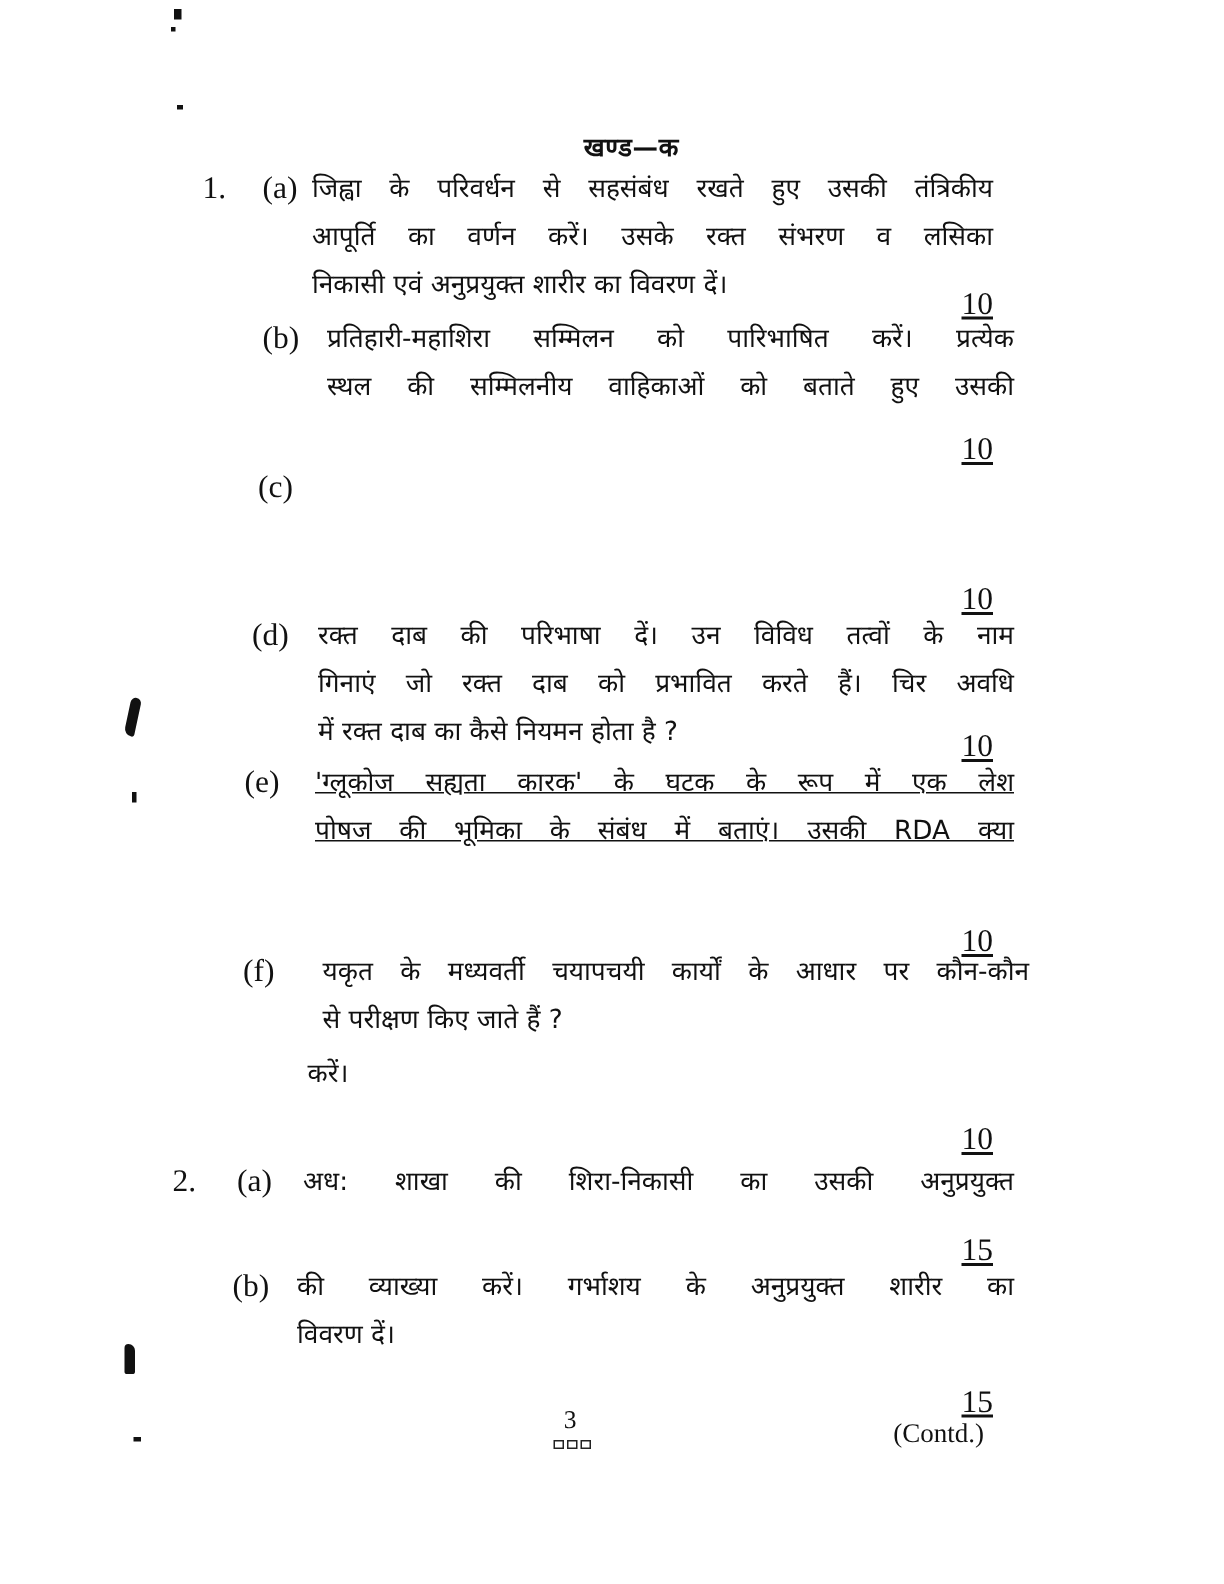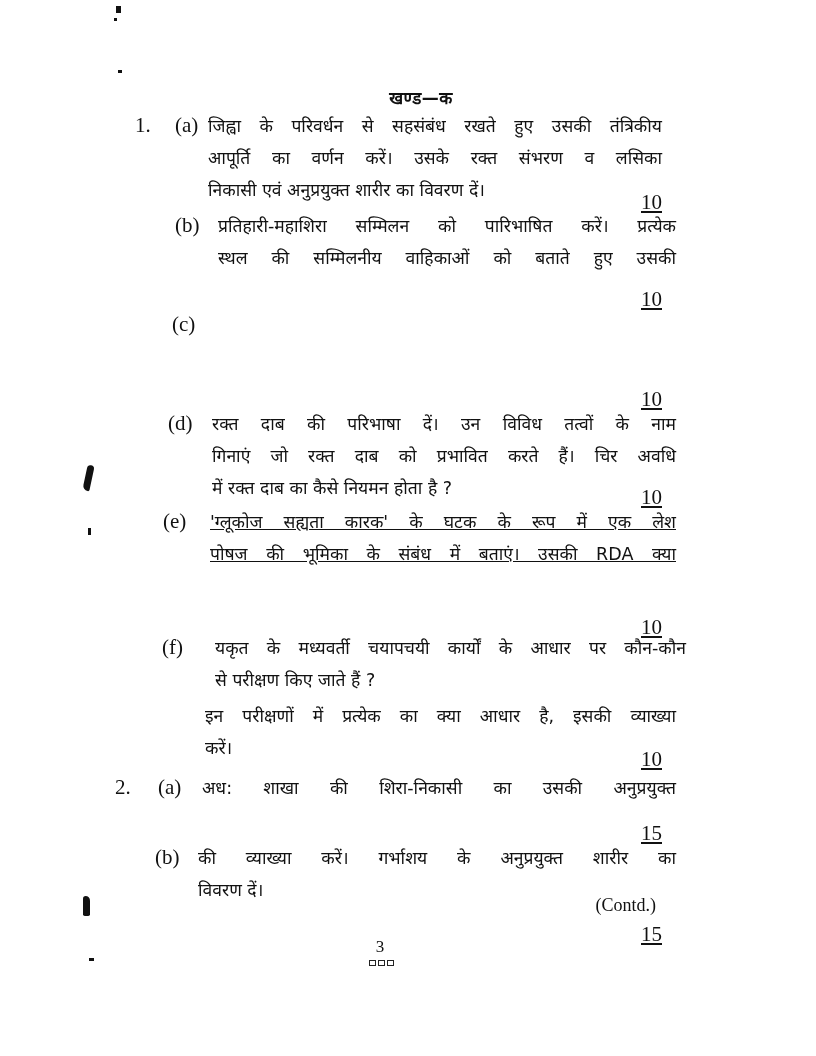--- a/index.html
+++ b/index.html
@@ -85,21 +85,21 @@
     }
     .footer-boxes span {
       display: block;
       width: 5px;
       height: 4px;
       border: 1px solid #222;
     }
     .contd {
       position: absolute;
       right: 160px;
-      top: 895px;
+      top: 945px;
       font-family: "Liberation Serif", serif;
       font-size: 18px;
     }
     .speck {
       position: absolute;
       background: #111;
     }
   </style>
 </head>
 <body>
@@ -150,21 +150,20 @@
     <span class="line">पोषज की भूमिका के संबंध में बताएं। उसकी RDA क्या</span>
   </div>
   <div class="marks" style="top:615px;">10</div>
 
   <div class="plabel" style="left:162px;top:635px;">(f)</div>
   <div class="ptext" style="left:195px;top:632px;width:471px;margin-left:20px;">
     <span class="line">यकृत के मध्यवर्ती चयापचयी कार्यों के आधार पर कौन-कौन</span>
     <span class="line last">से परीक्षण किए जाते हैं ?</span>
   </div>
   <div class="ptext" style="left:205px;top:700px;width:471px;">
-    <span class="line">इन परीक्षणों में प्रत्येक का क्या आधार है, इसकी व्याख्या</span>
     <span class="line last">करें।</span>
   </div>
   <div class="marks" style="top:747px;">10</div>
 
   <div class="qnum" style="left:115px;top:775px;">2.</div>
 
   <div class="plabel" style="left:158px;top:775px;">(a)</div>
   <div class="ptext" style="left:202px;top:772px;width:474px;">
     <span class="line">अध: शाखा की शिरा-निकासी का उसकी अनुप्रयुक्त</span>
   </div>

